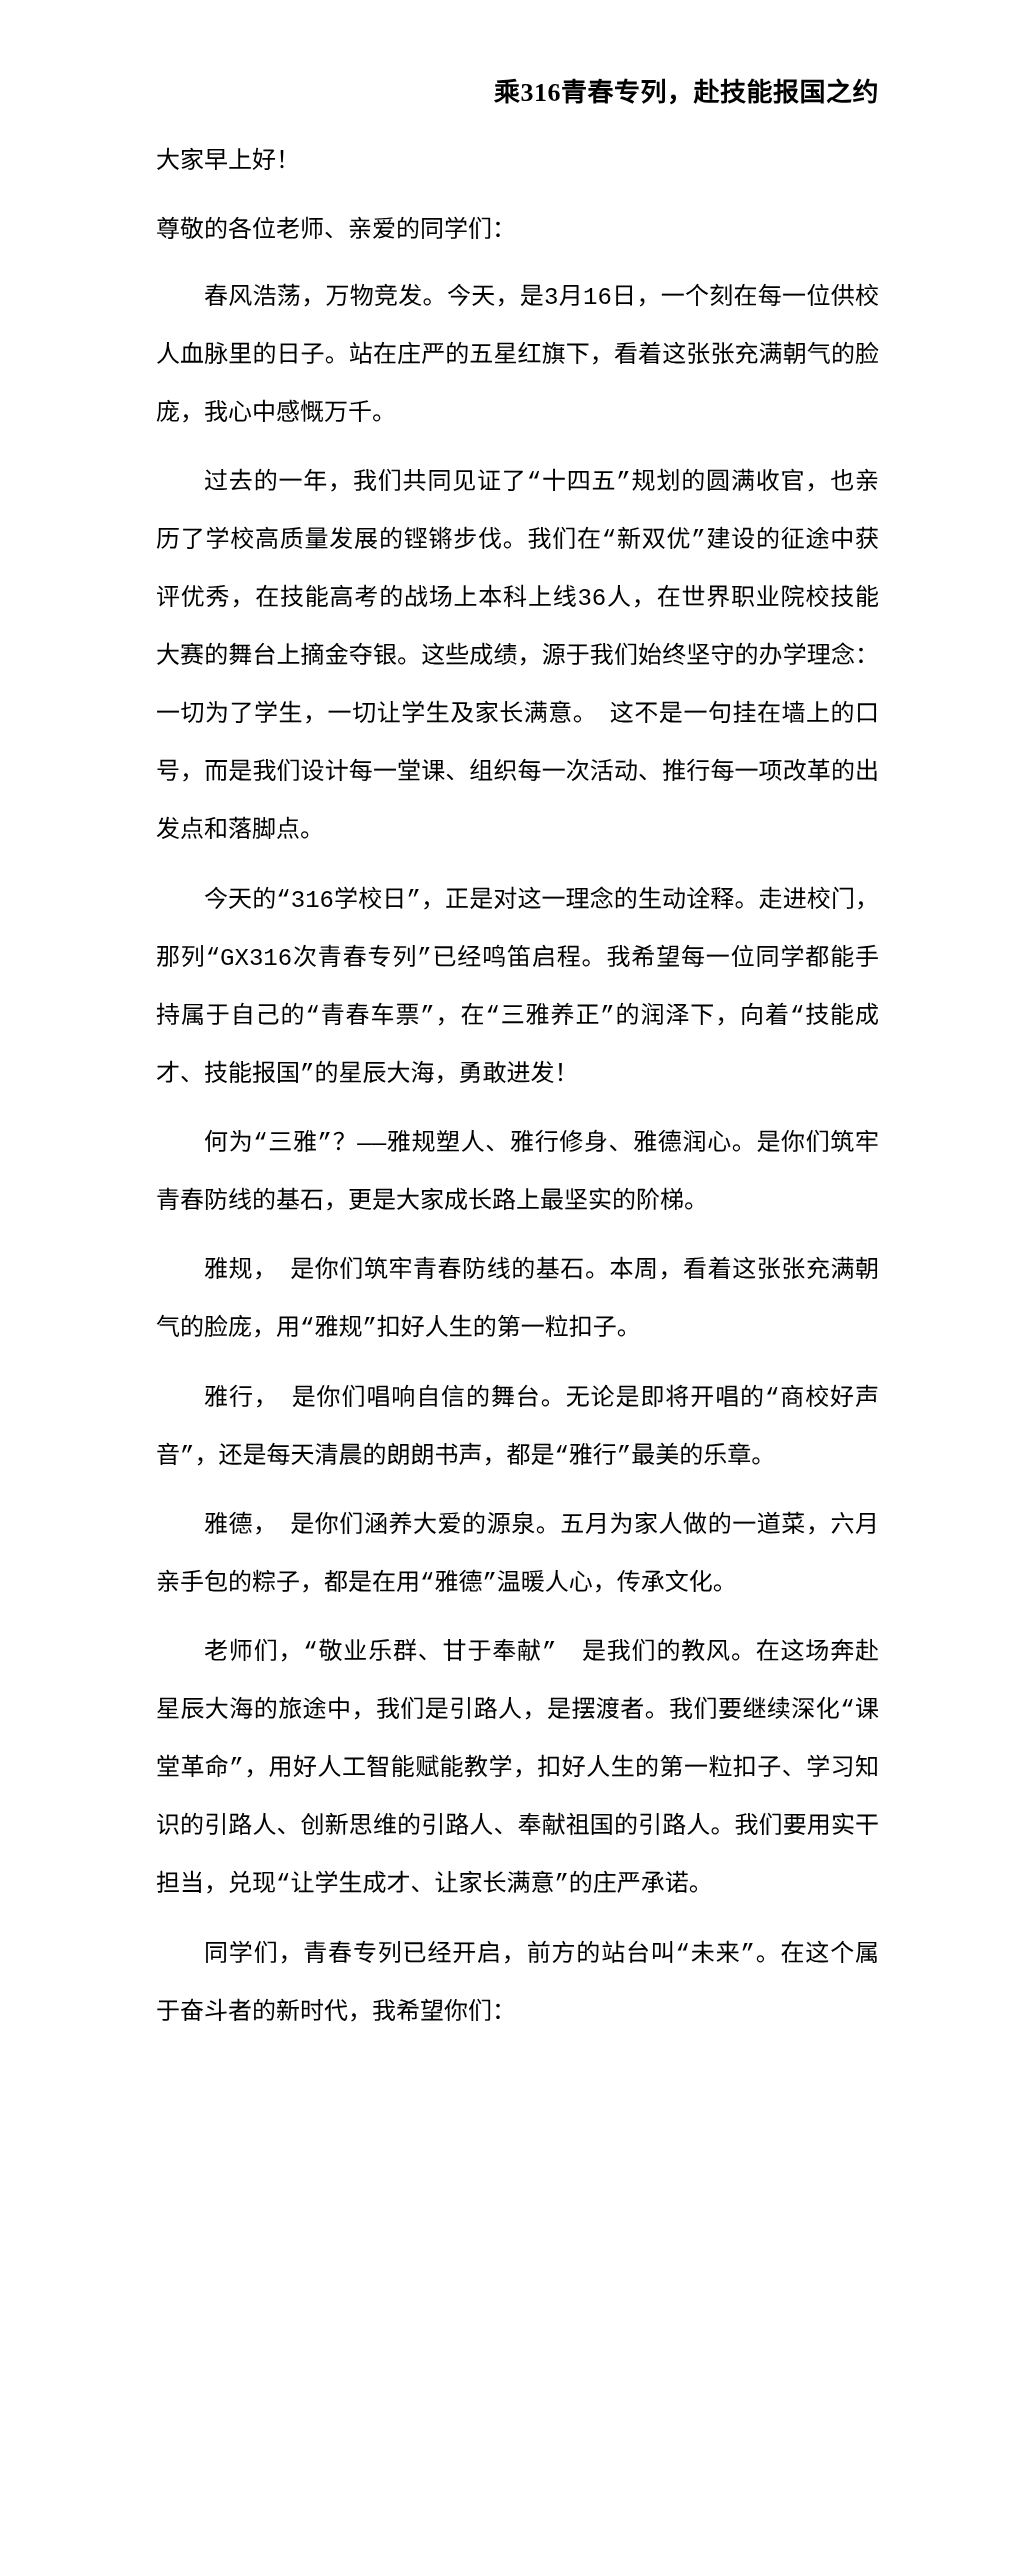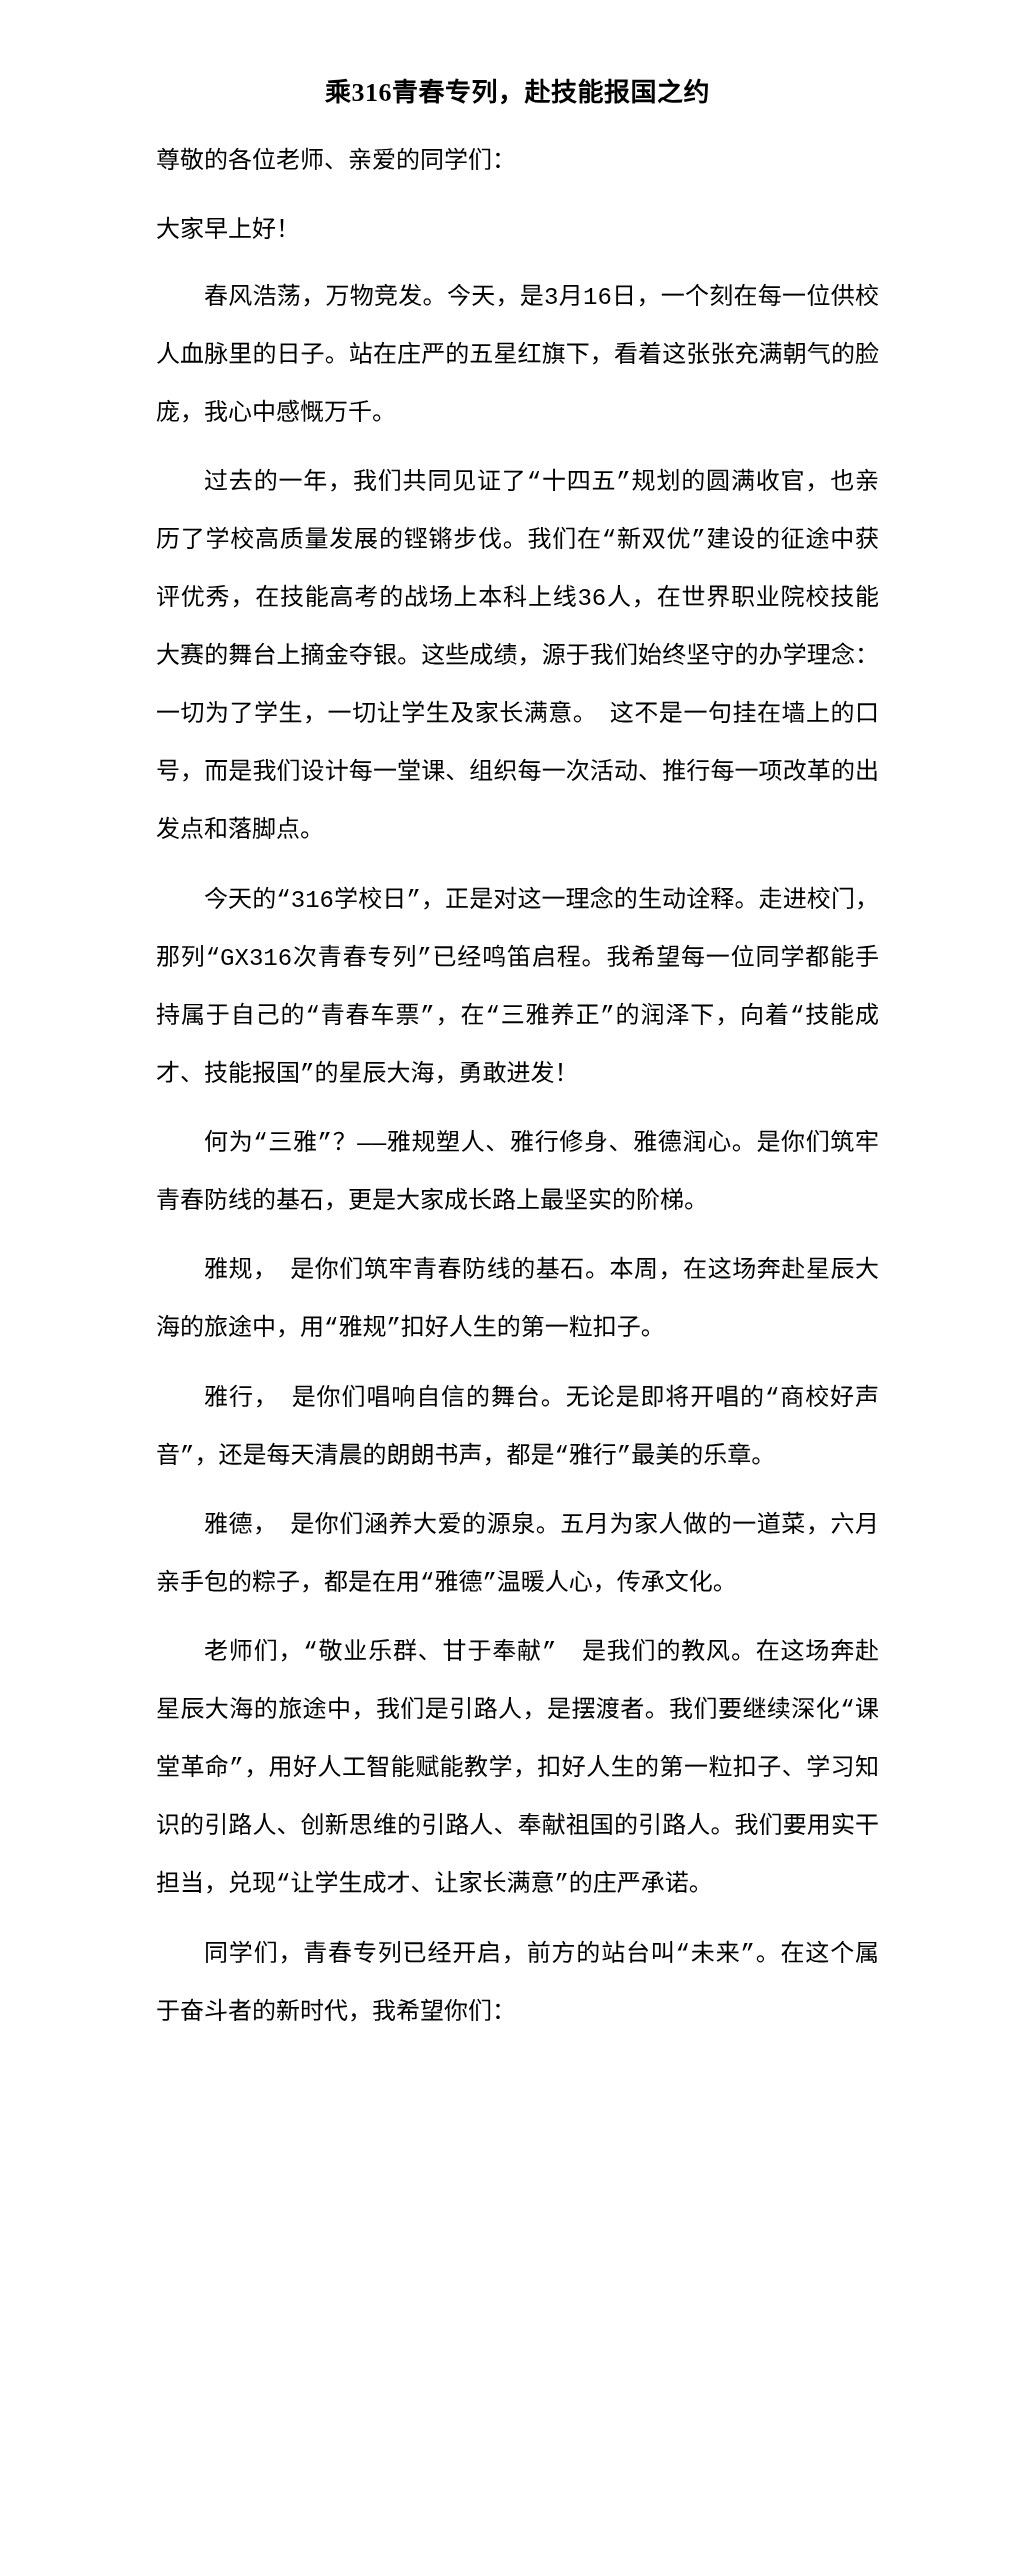--- a/index.html
+++ b/index.html
@@ -19,21 +19,21 @@
     width: 1022px;
     height: 3967px;
     padding: 76px 143px 0 156px;
     background: #ffffff;
   }
   .doc-title {
     margin: 0 0 21.6px 0;
     font-size: 26px;
     font-weight: bold;
     line-height: 33px;
-    text-align: center;
+    text-align: right;
     letter-spacing: 0.5px;
   }
   .doc-body p {
     margin: 0 0 11.3px 0;
     font-size: 24px;
     line-height: 58px;
     text-align: justify;
     word-break: break-all;
     overflow-wrap: break-word;
   }
@@ -41,27 +41,27 @@
     text-indent: 2em;
     font-family: Liberation Mono, monospace;
   }
 </style>
 </head>
 <body>
 
 <div class="page">
   <h1 class="doc-title">乘316青春专列，赴技能报国之约</h1>
   <div class="doc-body">
+    <p>大家早上好！</p>
     <p>尊敬的各位老师、亲爱的同学们：</p>
-    <p>大家早上好！</p>
     <p class="indent">春风浩荡，万物竞发。今天，是3月16日，一个刻在每一位供校人血脉里的日子。站在庄严的五星红旗下，看着这张张充满朝气的脸庞，我心中感慨万千。</p>
     <p class="indent">过去的一年，我们共同见证了“十四五”规划的圆满收官，也亲历了学校高质量发展的铿锵步伐。我们在“新双优”建设的征途中获评优秀，在技能高考的战场上本科上线36人，在世界职业院校技能大赛的舞台上摘金夺银。这些成绩，源于我们始终坚守的办学理念：一切为了学生，一切让学生及家长满意。　这不是一句挂在墙上的口号，而是我们设计每一堂课、组织每一次活动、推行每一项改革的出发点和落脚点。</p>
     <p class="indent">今天的“316学校日”，正是对这一理念的生动诠释。走进校门，那列“GX316次青春专列”已经鸣笛启程。我希望每一位同学都能手持属于自己的“青春车票”，在“三雅养正”的润泽下，向着“技能成才、技能报国”的星辰大海，勇敢进发！</p>
     <p class="indent">何为“三雅”？——雅规塑人、雅行修身、雅德润心。是你们筑牢青春防线的基石，更是大家成长路上最坚实的阶梯。</p>
-    <p class="indent">雅规，　是你们筑牢青春防线的基石。本周，在这场奔赴星辰大海的旅途中，用“雅规”扣好人生的第一粒扣子。</p>
+    <p class="indent">雅规，　是你们筑牢青春防线的基石。本周，看着这张张充满朝气的脸庞，用“雅规”扣好人生的第一粒扣子。</p>
     <p class="indent">雅行，　是你们唱响自信的舞台。无论是即将开唱的“商校好声音”，还是每天清晨的朗朗书声，都是“雅行”最美的乐章。</p>
     <p class="indent">雅德，　是你们涵养大爱的源泉。五月为家人做的一道菜，六月亲手包的粽子，都是在用“雅德”温暖人心，传承文化。</p>
     <p class="indent">老师们，“敬业乐群、甘于奉献”　是我们的教风。在这场奔赴星辰大海的旅途中，我们是引路人，是摆渡者。我们要继续深化“课堂革命”，用好人工智能赋能教学，扣好人生的第一粒扣子、学习知识的引路人、创新思维的引路人、奉献祖国的引路人。我们要用实干担当，兑现“让学生成才、让家长满意”的庄严承诺。</p>
     <p class="indent">同学们，青春专列已经开启，前方的站台叫“未来”。在这个属于奋斗者的新时代，我希望你们：</p>
 
   </div>
 </div>
 
 
 </body></html>

